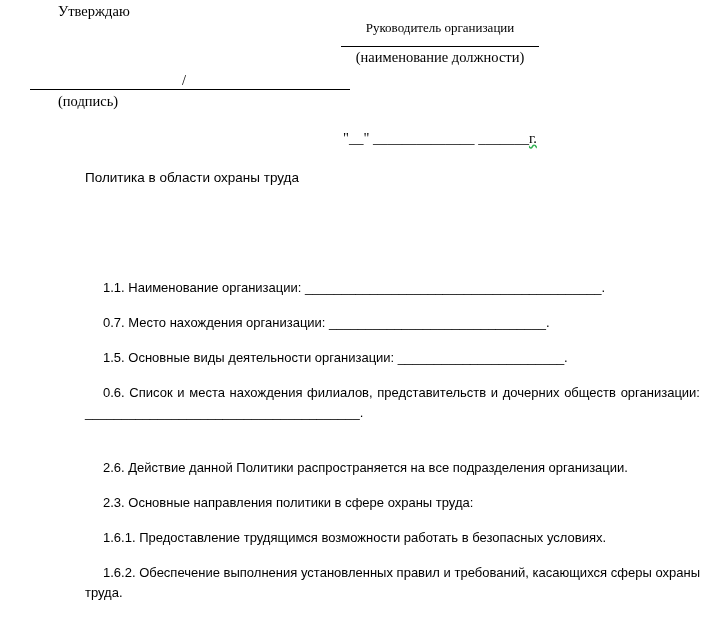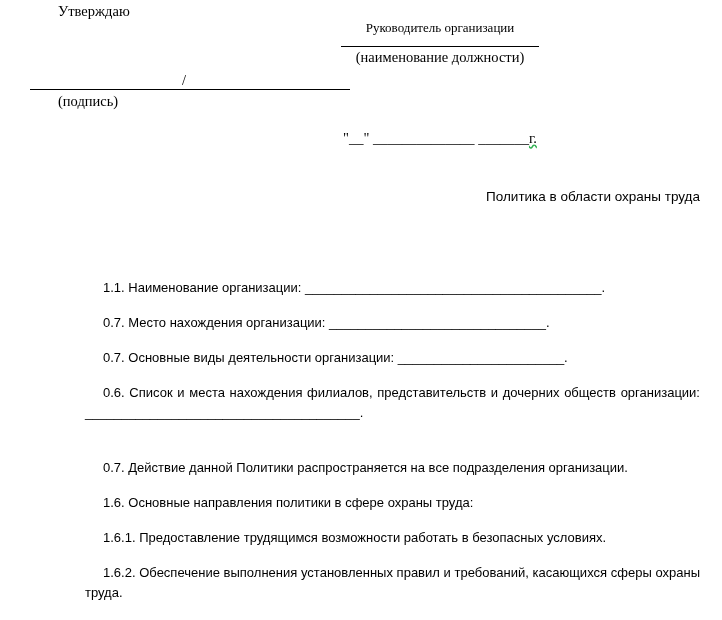--- a/index.html
+++ b/index.html
@@ -142,23 +142,23 @@
     
     text-decoration: underline wavy #2eae4e;
     text-decoration-skip-ink: none;
     text-underline-offset: 1px;
   }
 
   
   .doc-title {
     position: absolute;
     left: 85px;
-    top: 187px;
+    top: 168px;
     width: 615px;
-    text-align: right;
+    text-align: left;
     font-size: 13.5px;
     line-height: 20px;
     white-space: nowrap;
   }
   .doc-year {
     position: absolute;
     left: 85px;
     top: 212px;
     width: 615px;
     text-align: center;
@@ -229,21 +229,21 @@
       <span>"__" ______________ _______</span><span class="spellerr">г.</span>
     </div>
   </div>
 
   <div class="doc-title">Политика в области охраны труда</div>
 
 
   <div class="body-text" id="body-text">
       <p class="para">1.1. Наименование организации: _________________________________________.</p>
       <p class="para">0.7. Место нахождения организации: ______________________________.</p>
-      <p class="para">0.7. Основные виды деятельности организации: _______________________.</p>
+      <p class="para">1.5. Основные виды деятельности организации: _______________________.</p>
       <p class="para justify">0.6. Список и места нахождения филиалов, представительств и дочерних обществ организации: ______________________________________.</p>
-      <p class="para">0.7. Действие данной Политики распространяется на все подразделения организации.</p>
-      <p class="para">1.6. Основные направления политики в сфере охраны труда:</p>
+      <p class="para">2.6. Действие данной Политики распространяется на все подразделения организации.</p>
+      <p class="para">2.3. Основные направления политики в сфере охраны труда:</p>
       <p class="para">1.6.1. Предоставление трудящимся возможности работать в безопасных условиях.</p>
       <p class="para justify">1.6.2. Обеспечение выполнения установленных правил и требований, касающихся сферы охраны труда.</p>
     </div>
 
 </div>
 
 </body></html>

